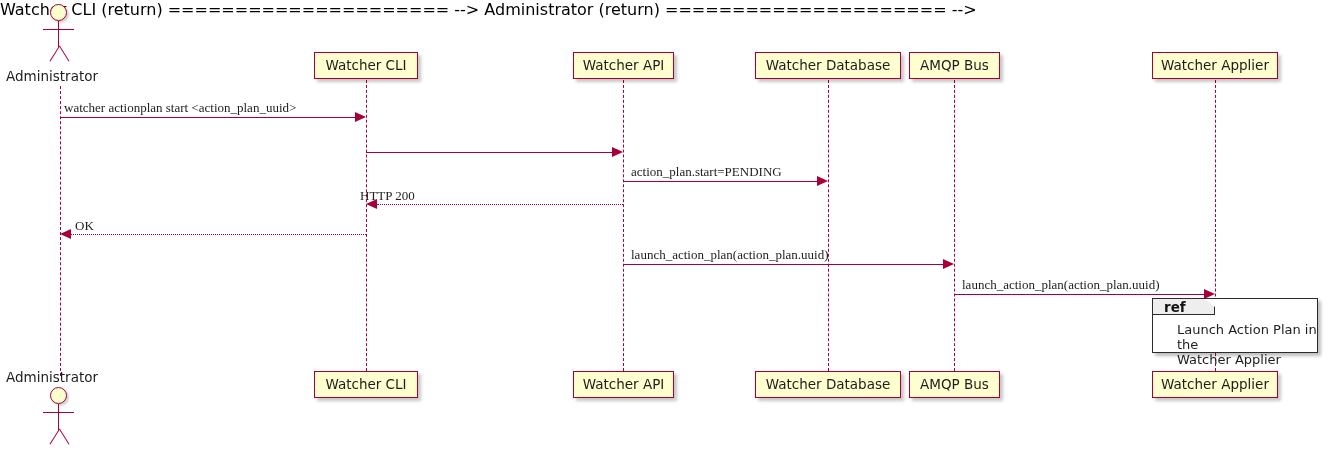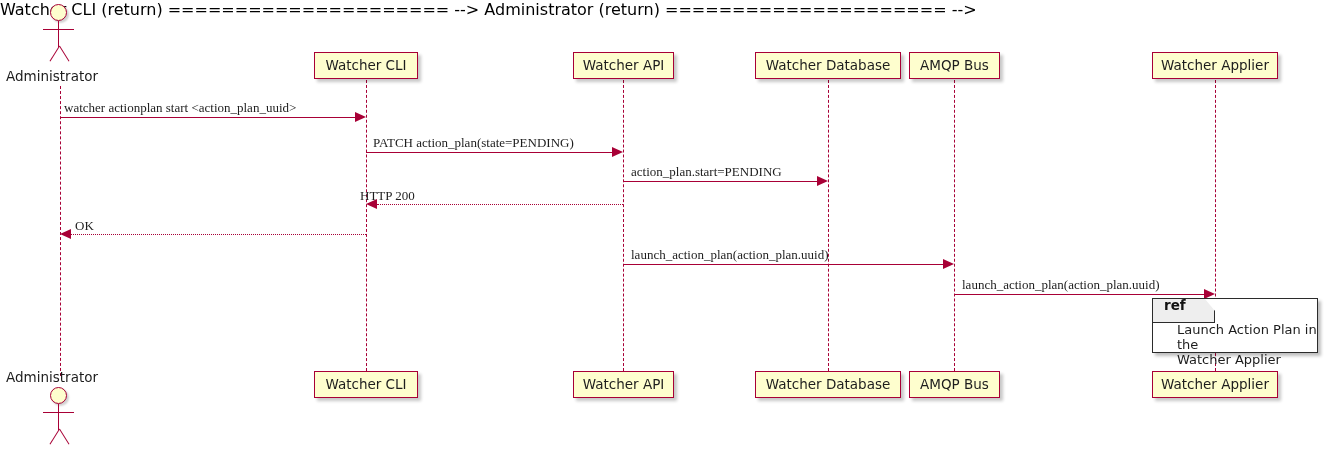--- a/index.html
+++ b/index.html
@@ -101,22 +101,22 @@
     background:#ffffff;
     border:1.6px solid #2b2b2b;
     box-shadow:3px 3px 3px rgba(0,0,0,0.25);
   }
   .reftab{
     position:absolute;left:0;top:0;
     box-sizing:border-box;
     background:#EEEEEE;
     border-right:1.6px solid #2b2b2b;
     border-bottom:1.6px solid #2b2b2b;
-    height:24px;width:62px;
-    display:flex;align-items:flex-start;
+    height:16px;width:62px;
+    display:flex;align-items:flex-end;
     padding-left:11px;
     font-weight:bold;font-size:13.5px;color:#111;
     line-height:1;
     clip-path:polygon(0 0,calc(100% - 10px) 0,100% 50%,100% 100%,0 100%);
   }
   .reftext{
     position:absolute;left:24px;top:23px;
     font-size:13px;color:#1d1d1d;line-height:15px;
     width:160px;
   }
@@ -164,21 +164,20 @@
   <div class="pbox" style="left:1152px;top:52px;width:126px;">
     <span>Watcher Applier</span>
   </div>
 
   
   <div class="msglabel" style="left:64px;top:101px;">watcher actionplan start &lt;action_plan_uuid&gt;</div>
   <div class="msgline" style="left:60px;top:117px;width:296px;"></div>
   <div class="arrowR" style="left:355px;top:112px;"></div>
 
   
-  <div class="msglabel" style="left:373px;top:136px;">PATCH action_plan(state=PENDING)</div>
   <div class="msgline" style="left:366px;top:152px;width:247px;"></div>
   <div class="arrowR" style="left:612px;top:147px;"></div>
 
   
   <div class="msglabel" style="left:631px;top:165px;">action_plan.start=PENDING</div>
   <div class="msgline" style="left:623px;top:181px;width:195px;"></div>
   <div class="arrowR" style="left:817px;top:176px;"></div>
 
    Watcher CLI (return) ===================== --&gt;
   <div class="msglabel" style="left:360px;top:189px;">HTTP 200</div>

